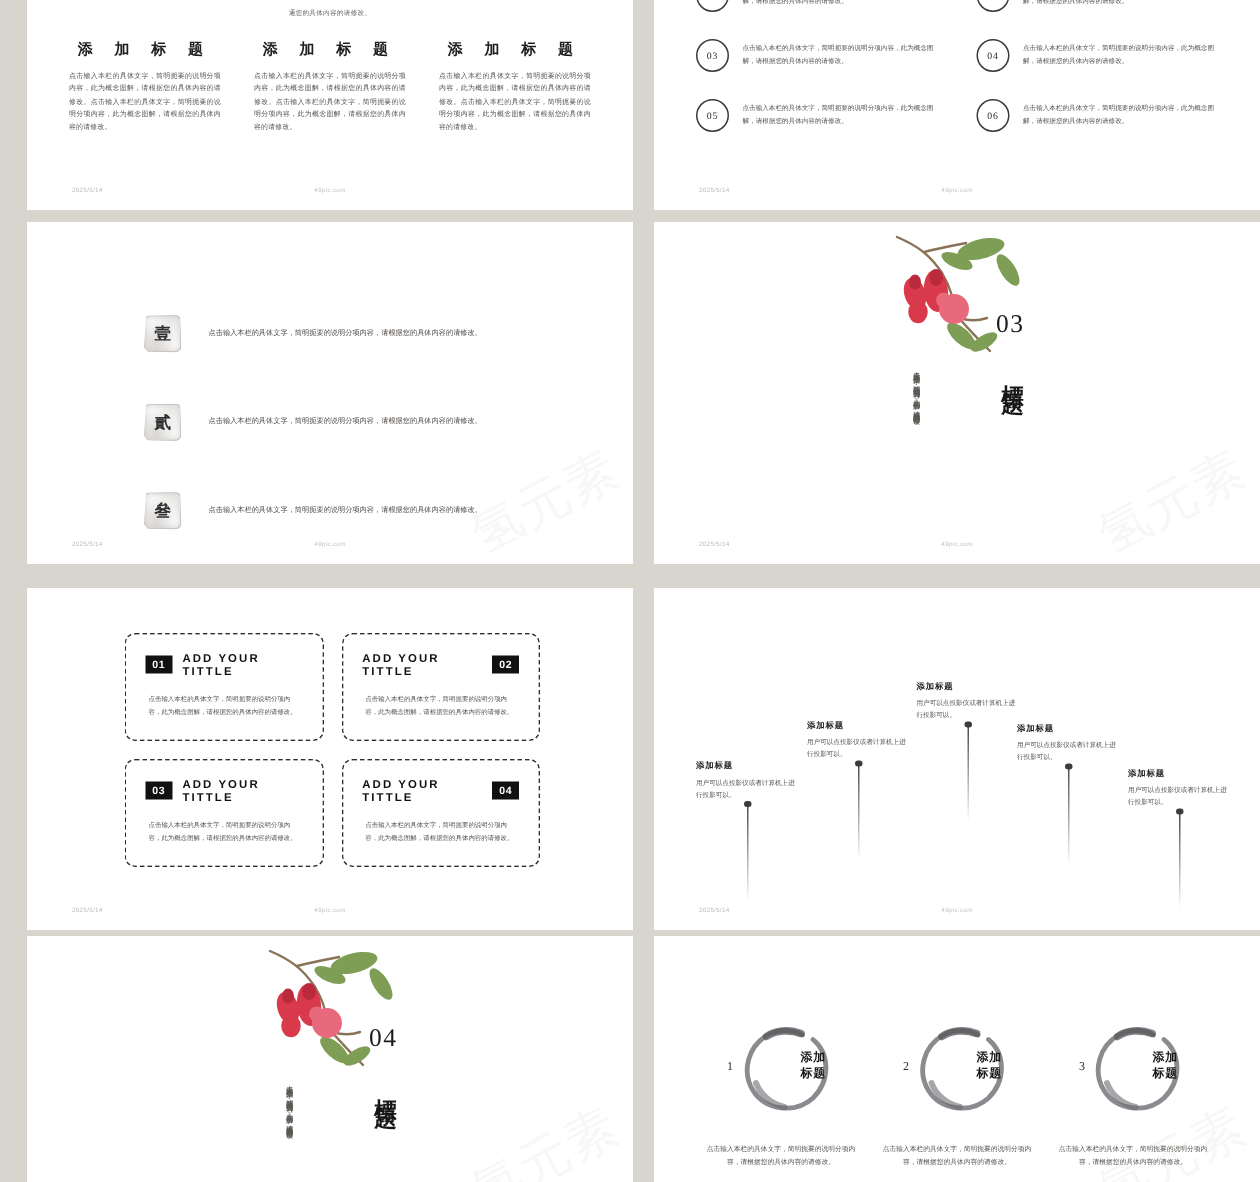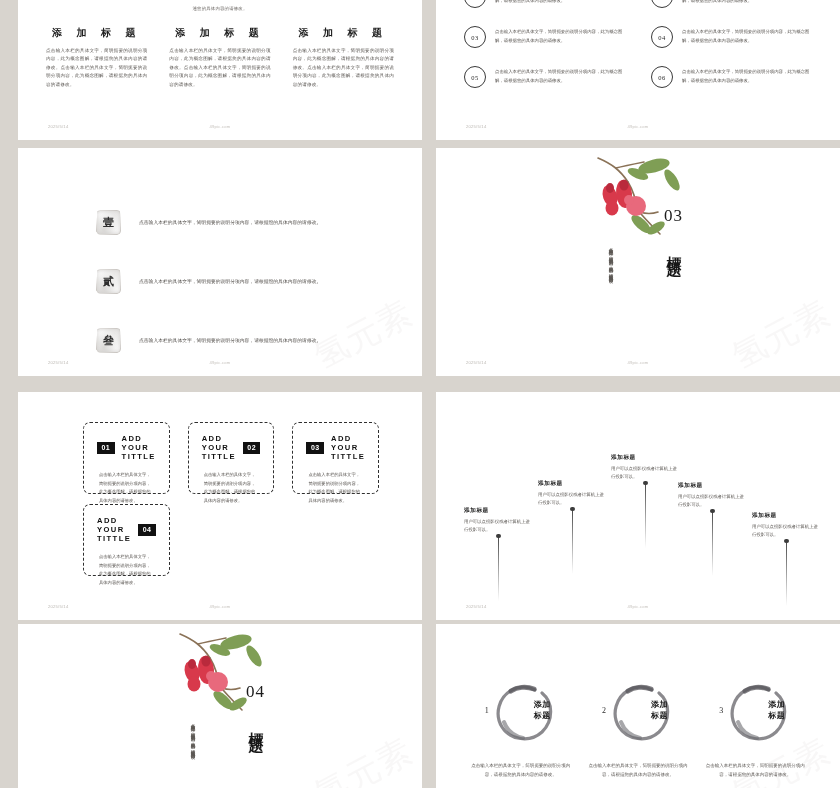--- a/index.html
+++ b/index.html
@@ -137,22 +137,22 @@
     height: 104px;
     writing-mode: vertical-rl; text-orientation: upright;
     font-size: 4.6px; line-height: 2.1; color: #5b5753;
     letter-spacing: .4px;
   }
 
   
   #s5 { left: 18px; top: 392px; width: 404px; height: 228px; }
   .cards {
     position: absolute; top: 30px; left: 65px; right: 62px;
-    display: grid; grid-template-columns: 1fr 1fr 1fr;
-    column-gap: 18px; row-gap: 10px;
+    display: grid; grid-template-columns: 1fr 1fr;
+    column-gap: 18px; row-gap: 10px; gap: 12px;
   }
   .card {
     border: 1.1px dashed #2f2f2f;
     border-radius: 7px;
     height: 72px;
     padding: 11px 13px;
     position: relative;
   }
   .card .ctitle { display: flex; align-items: center; gap: 7px; }
   .card.rt .ctitle { justify-content: flex-end; }

